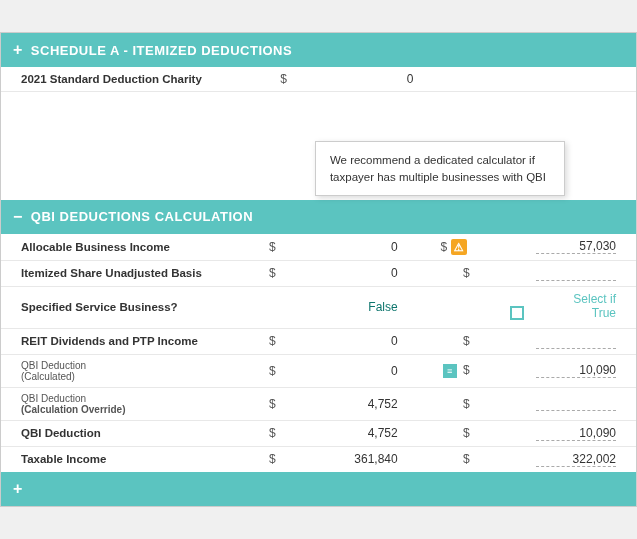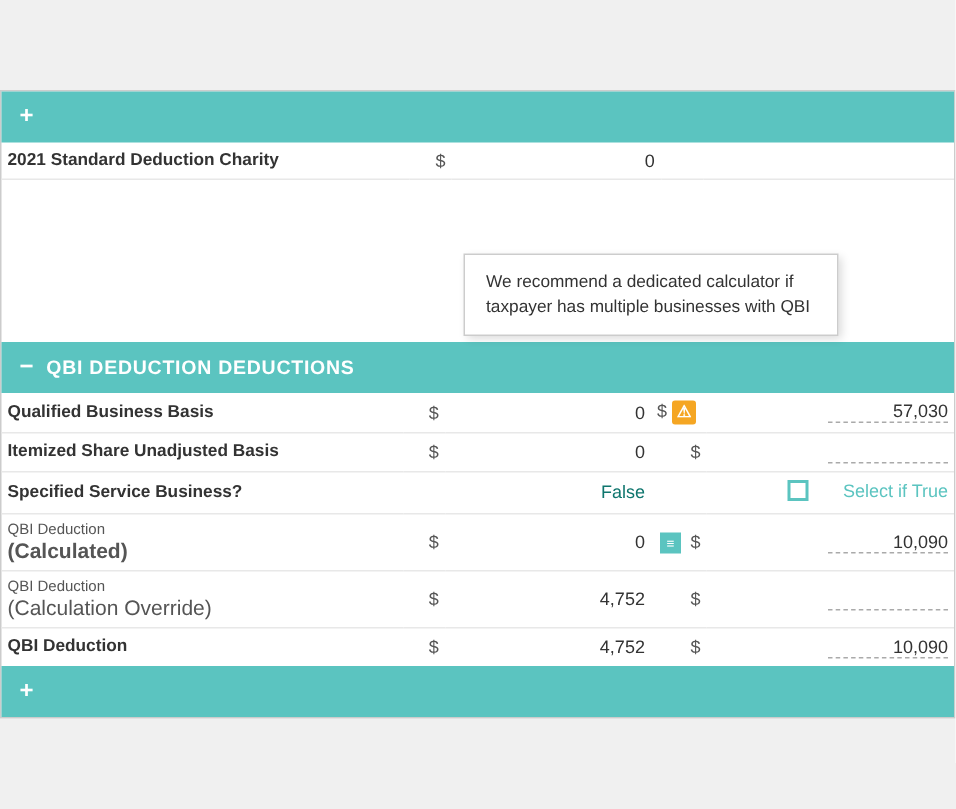--- a/index.html
+++ b/index.html
@@ -35,21 +35,21 @@
       font-weight: bold;
       cursor: pointer;
     }
 
     
     .data-table {
       width: 100%;
       border-collapse: collapse;
     }
     .data-table td {
-      padding: 5px 4px;
+      padding: 5px 20px;
       vertical-align: middle;
       border-bottom: 1px solid #e8e8e8;
     }
     .data-table tr:last-child td {
       border-bottom: none;
     }
 
     .col-label {
       width: 195px;
       color: #333;
@@ -122,21 +122,21 @@
       width: 16px;
       height: 16px;
       text-align: center;
       line-height: 16px;
       border-radius: 2px;
       margin-right: 3px;
     }
 
     .select-checkbox {
       display: inline-flex;
-      align-items: flex-start;
+      align-items: flex-end;
       gap: 23px;
       color: #5bc4c0;
       cursor: pointer;
     }
     .select-checkbox .checkbox {
       width: 14px;
       height: 14px;
       border: 2px solid #5bc4c0;
       display: inline-block;
     }
@@ -166,20 +166,21 @@
       color: #0f766e;
     }
   </style>
 </head>
 <body>
 
 <div class="container">
 
   <div class="section-header">
     <span class="toggle-icon">+</span>
+    <span>SCHEDULE A - ITEMIZED DEDUCTIONS</span>
   </div>
 
   <table class="data-table">
     <tbody>
 
       <tr>
         <td class="col-label">2021 Standard Deduction Charity</td>
         <td class="col-dollar">$</td>
         <td class="col-value">
           <input class="value-input" type="text" value="0" style="">
@@ -195,28 +196,28 @@
           <div class="tooltip-box">
             <span>We recommend a dedicated calculator if taxpayer has multiple businesses with QBI</span>
           </div>
         </td>
       </tr>
     </tbody>
   </table>
 
   <div class="section-header">
     <span class="toggle-icon">−</span>
-    <span>QBI DEDUCTION DEDUCTIONS</span>
+    <span>QBI DEDUCTIONS CALCULATION</span>
   </div>
 
   <table class="data-table">
     <tbody>
 
       <tr>
-        <td class="col-label">Qualified Business Basis</td>
+        <td class="col-label">Allocable Business Income</td>
         <td class="col-dollar">$</td>
         <td class="col-value">
           <input class="value-input" type="text" value="0" style="">
         </td>
         <td class="col-dollar2">
           <span>$</span>
           <span class="warning-icon">⚠</span>
         </td>
         <td class="col-value2">
           <span class="value-dashed">57,030</span>
@@ -242,43 +243,54 @@
         <td class="col-value false-text">False</td>
         <td class="col-dollar2"></td>
         <td class="col-value2">
           <span class="select-checkbox">
             <span class="checkbox"></span>
             <span>Select if True</span>
           </span>
         </td>
       </tr>
 
+      <tr>
+        <td class="col-label">REIT Dividends and PTP Income</td>
+        <td class="col-dollar">$</td>
+        <td class="col-value">
+          <input class="value-input" type="text" value="0" style="">
+        </td>
+        <td class="col-dollar2">$</td>
+        <td class="col-value2">
+          <span class="value-dashed">&nbsp;</span>
+        </td>
+      </tr>
 
       <tr>
         <td class="col-label">
           <span>QBI Deduction</span>
-          <span style="display: block; font-size: 14px; font-weight: bold; color: rgb(85, 85, 85);">(Calculated)</span>
+          <span style="display: block; font-size: 10px; font-weight: normal; color: rgb(85, 85, 85);">(Calculated)</span>
         </td>
         <td class="col-dollar">$</td>
         <td class="col-value">
           <input class="value-input" type="text" value="0" style="">
         </td>
         <td class="col-dollar2">
           <span class="calc-icon">≡</span>
           <span>$</span>
         </td>
         <td class="col-value2">
           <span class="value-dashed">10,090</span>
         </td>
       </tr>
 
       <tr>
         <td class="col-label">
           <span>QBI Deduction</span>
-          <span style="display: block; font-size: 14px; font-weight: normal; color: rgb(85, 85, 85);">(Calculation Override)</span>
+          <span style="display: block; font-size: 10px; font-weight: bold; color: rgb(85, 85, 85);">(Calculation Override)</span>
         </td>
         <td class="col-dollar">$</td>
         <td class="col-value">
           <input class="value-input" type="text" value="4,752" style="">
         </td>
         <td class="col-dollar2">$</td>
         <td class="col-value2">
           <span class="value-dashed">&nbsp;</span>
         </td>
       </tr>
@@ -288,20 +300,31 @@
         <td class="col-dollar">$</td>
         <td class="col-value">
           <input class="value-input" type="text" value="4,752" style="">
         </td>
         <td class="col-dollar2">$</td>
         <td class="col-value2">
           <span class="value-dashed">10,090</span>
         </td>
       </tr>
 
+      <tr>
+        <td class="col-label">Taxable Income</td>
+        <td class="col-dollar">$</td>
+        <td class="col-value">
+          <input class="value-input" type="text" value="361,840" style="">
+        </td>
+        <td class="col-dollar2">$</td>
+        <td class="col-value2">
+          <span class="value-dashed">322,002</span>
+        </td>
+      </tr>
     </tbody>
   </table>
 
   <div class="section-header">
     <span class="toggle-icon">+</span>
   </div>
 
 </div>
 
 </body></html>

